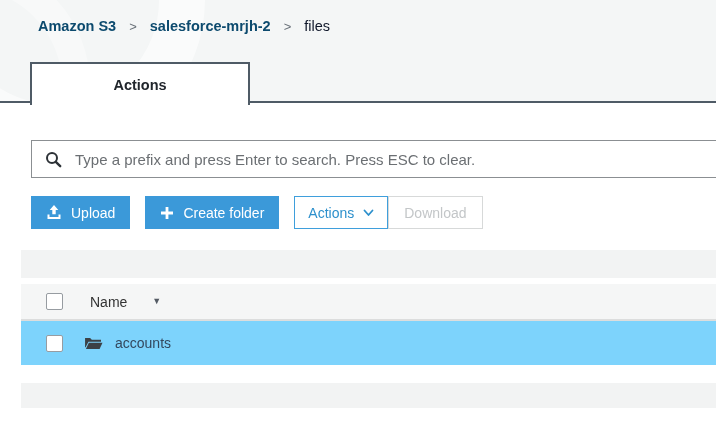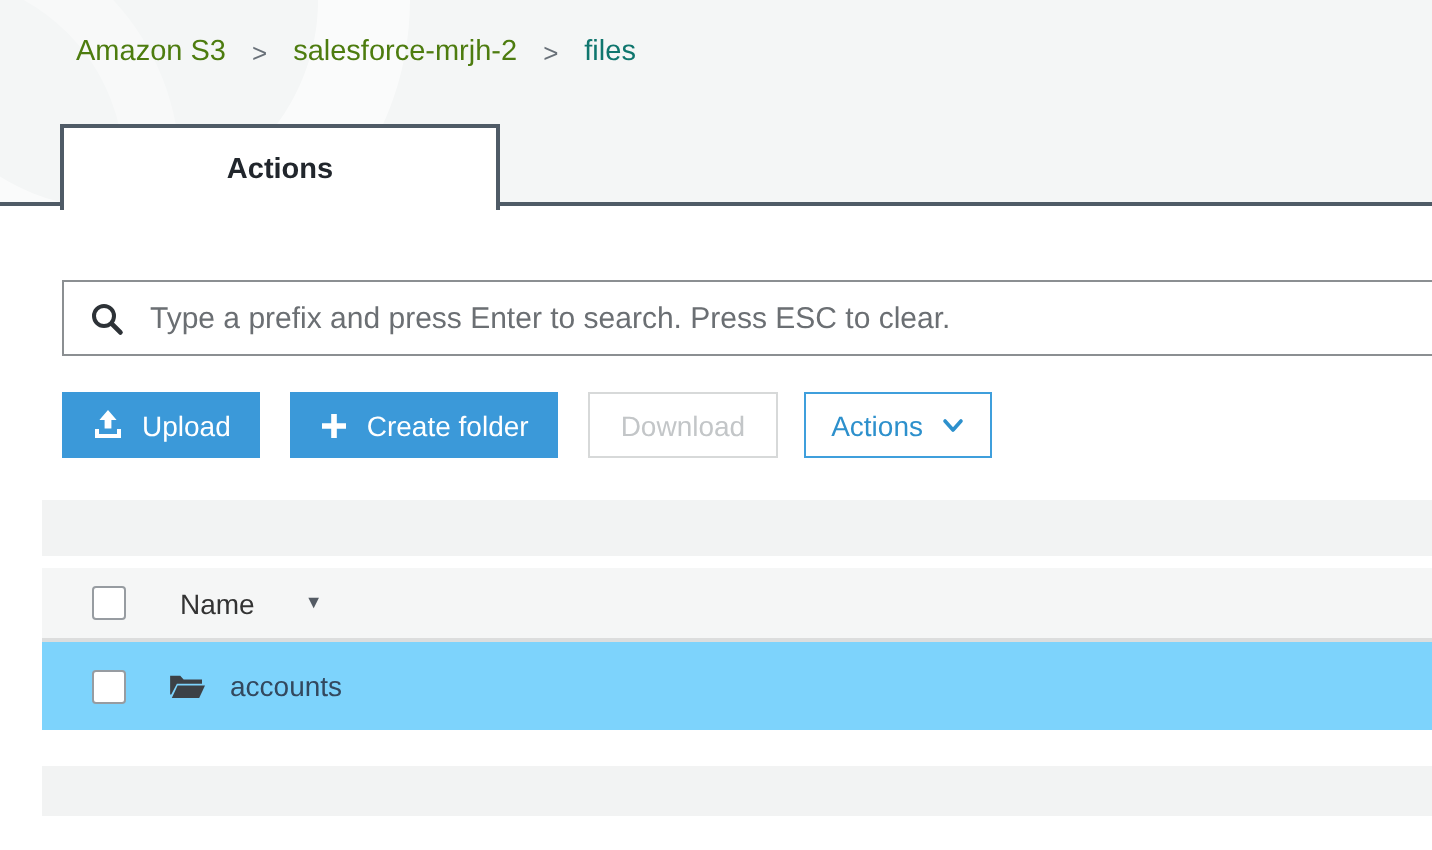--- a/index.html
+++ b/index.html
@@ -19,23 +19,23 @@
     border:46px solid rgba(255,255,255,0.55); border-radius:50%;
   }
   .arc-b {
     position:absolute; left:-160px; top:-40px; width:250px; height:250px;
     border:28px solid rgba(255,255,255,0.35); border-radius:50%;
   }
   .breadcrumb {
     position:absolute; top:18px; left:38px;
     display:flex; align-items:center; gap:13px; font-size:14.5px;
   }
-  .crumb-link { color:#4d7c0f; cursor:pointer; }
+  .crumb-link { color:#0c4a6e; cursor:pointer;font-weight:bold; }
   .crumb-sep  { color:#687078; font-size:13px; }
-  .crumb-current { color:#0f766e; }
+  .crumb-current { color:#0f172a; }
 
   
   .tab {
     position:absolute; left:30px; top:62px; width:220px; height:43px;
     background:#ffffff; border:2px solid #4f5b66; border-bottom:none;
     z-index:3; display:flex; align-items:center; justify-content:center;
     font-size:14.5px; font-weight:bold; color:#21262c; cursor:pointer;
   }
 
   
@@ -129,28 +129,28 @@
       <path d="M1.5 9.5 H3.5 V12 H12.5 V9.5 H14.5 V14 H1.5 Z"></path>
     </svg>
     <span>Upload</span>
   </div>
   <div class="btn btn-primary btn-create">
     <svg width="14" height="14" viewBox="0 0 14 14" fill="#ffffff">
       <path d="M5.6 1 h2.8 v4.6 H13 v2.8 H8.4 V13 H5.6 V8.4 H1 V5.6 h4.6 Z"></path>
     </svg>
     <span>Create folder</span>
   </div>
-  <div class="btn btn-disabled">
-    <span>Download</span>
-  </div>
   <div class="btn btn-outline">
     <span>Actions</span>
     <svg width="11" height="8" viewBox="0 0 11 8">
       <polyline points="1.5,1.5 5.5,6 9.5,1.5" fill="none" stroke="#2d90cc" stroke-width="1.8" stroke-linecap="round" stroke-linejoin="round"></polyline>
     </svg>
+  </div>
+  <div class="btn btn-disabled">
+    <span>Download</span>
   </div>
 </div>
 
 <div class="band-toolbar"></div>
 
 <div class="table-header">
   <div class="checkbox"></div>
   <div class="col-name">
     <span>Name</span>
     <span class="sort-icon">▼</span>

